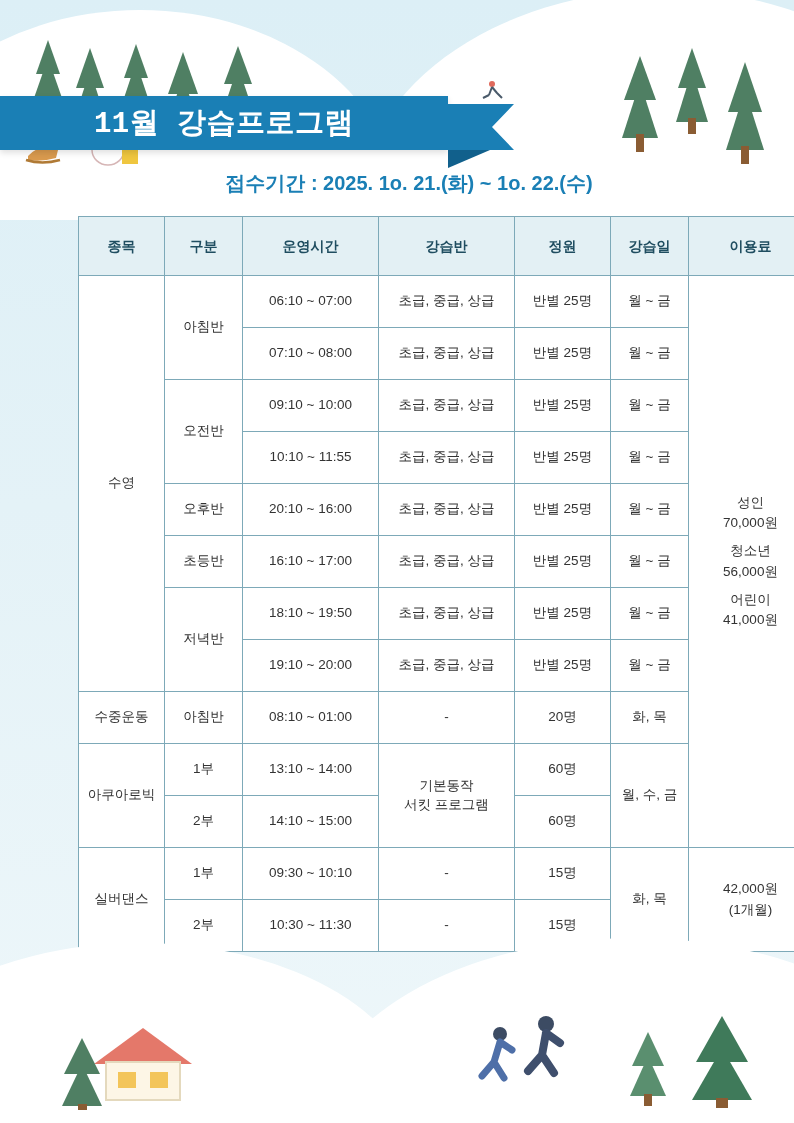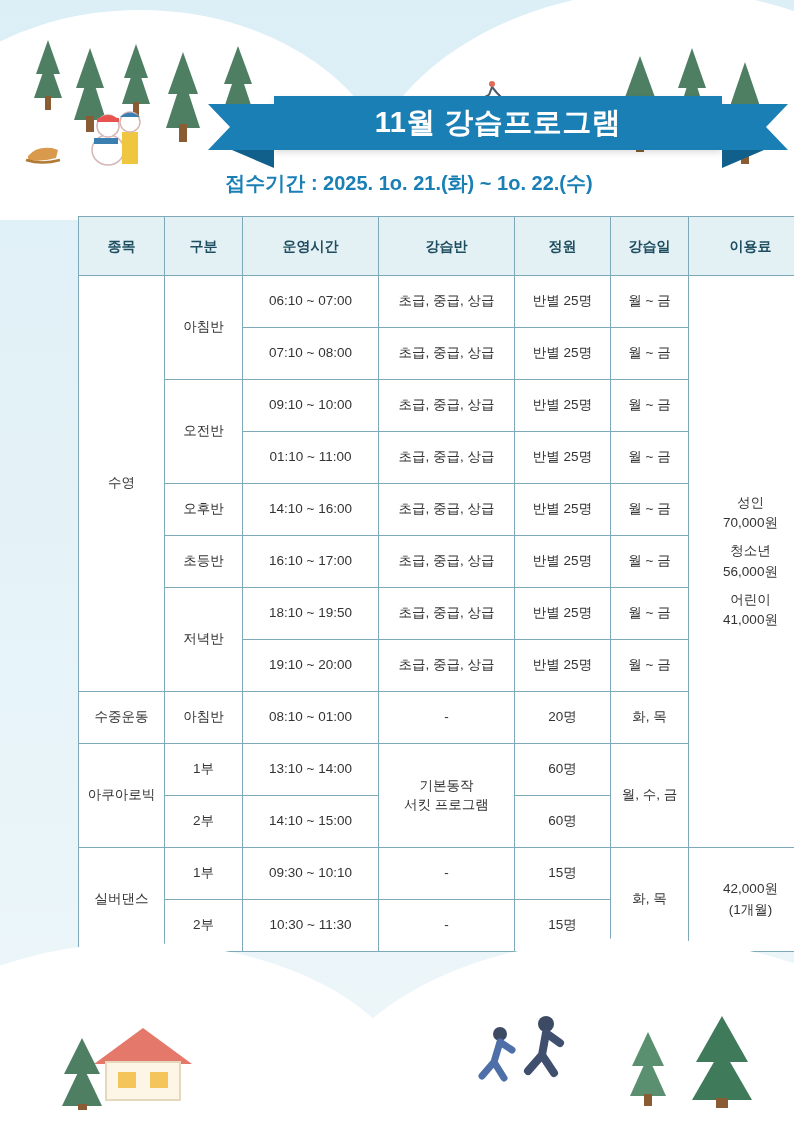--- a/index.html
+++ b/index.html
@@ -61,21 +61,22 @@
     position: absolute;
     left: 0; bottom: 66px; width: 794px; height: 34px;
     background: #cfe9ef;
   }
 
   
   .banner-wrap {
     position: absolute;
     left: 0; top: 96px; width: 722px;
     display: flex;
-    justify-content: flex-end;
+    justify-content: flex-start;
+    font-family: Liberation Mono, monospace;
   }
   .ribbon {
     position: relative;
     width: 448px;
     height: 54px;
     background: #1a7fb5;
     display: flex;
     align-items: center;
     justify-content: center;
     box-shadow: 0 3px 6px rgba(0,0,0,0.12);
@@ -297,28 +298,28 @@
           <td>월 ~ 금</td>
         </tr>
         <tr>
           <td rowspan="2">오전반</td>
           <td>09:10 ~ 10:00</td>
           <td>초급, 중급, 상급</td>
           <td>반별 25명</td>
           <td>월 ~ 금</td>
         </tr>
         <tr>
-          <td>01:10 ~ 11:00</td>
+          <td>10:10 ~ 11:55</td>
           <td>초급, 중급, 상급</td>
           <td>반별 25명</td>
           <td>월 ~ 금</td>
         </tr>
         <tr>
           <td>오후반</td>
-          <td>14:10 ~ 16:00</td>
+          <td>20:10 ~ 16:00</td>
           <td>초급, 중급, 상급</td>
           <td>반별 25명</td>
           <td>월 ~ 금</td>
         </tr>
         <tr>
           <td>초등반</td>
           <td>16:10 ~ 17:00</td>
           <td>초급, 중급, 상급</td>
           <td>반별 25명</td>
           <td>월 ~ 금</td>

